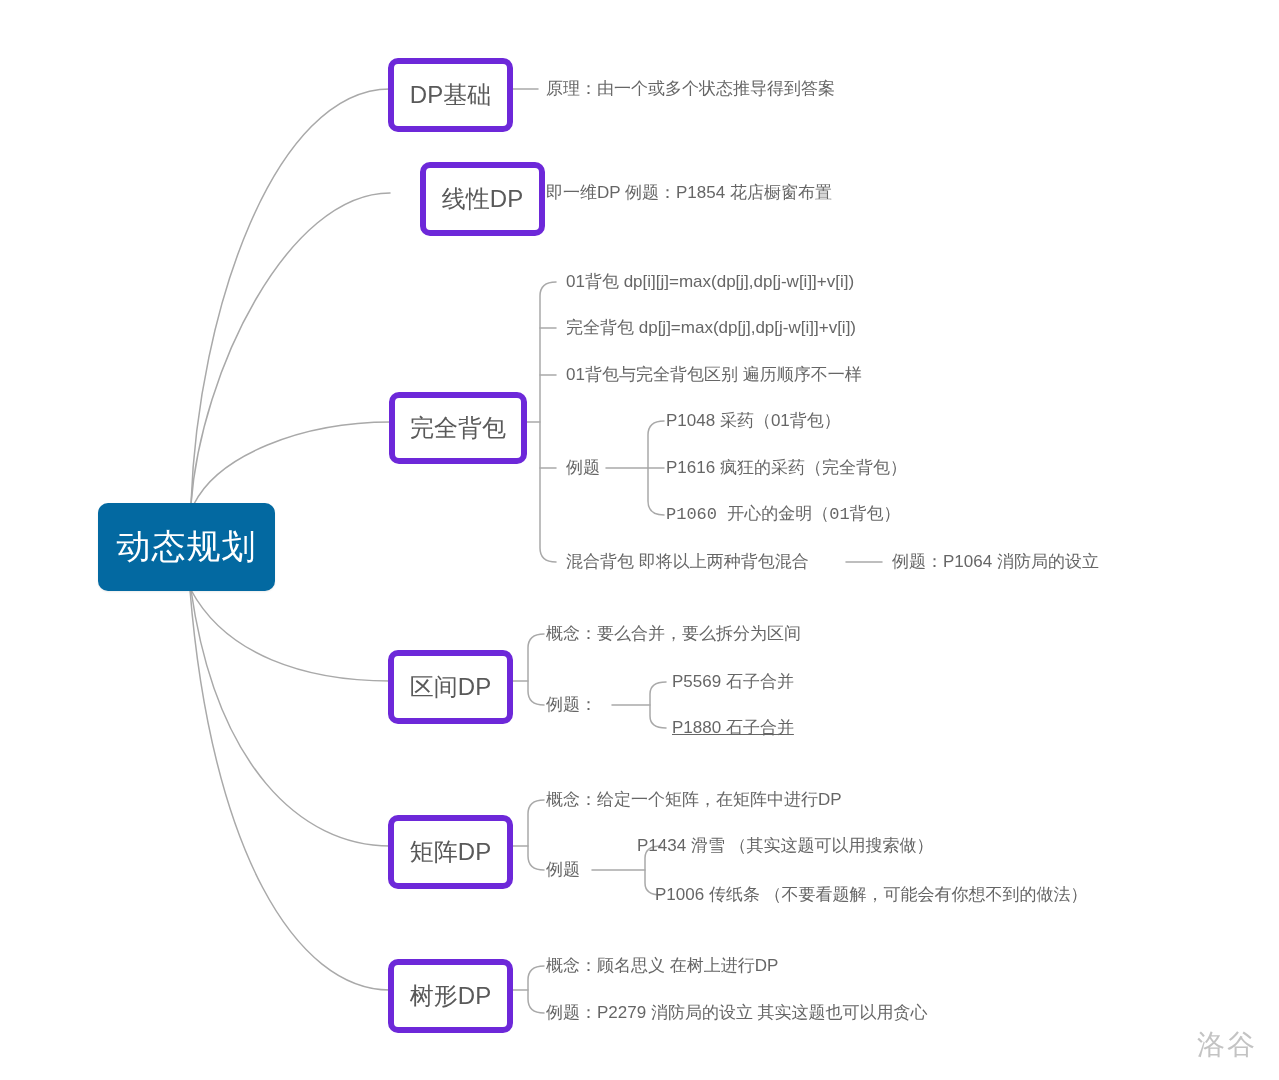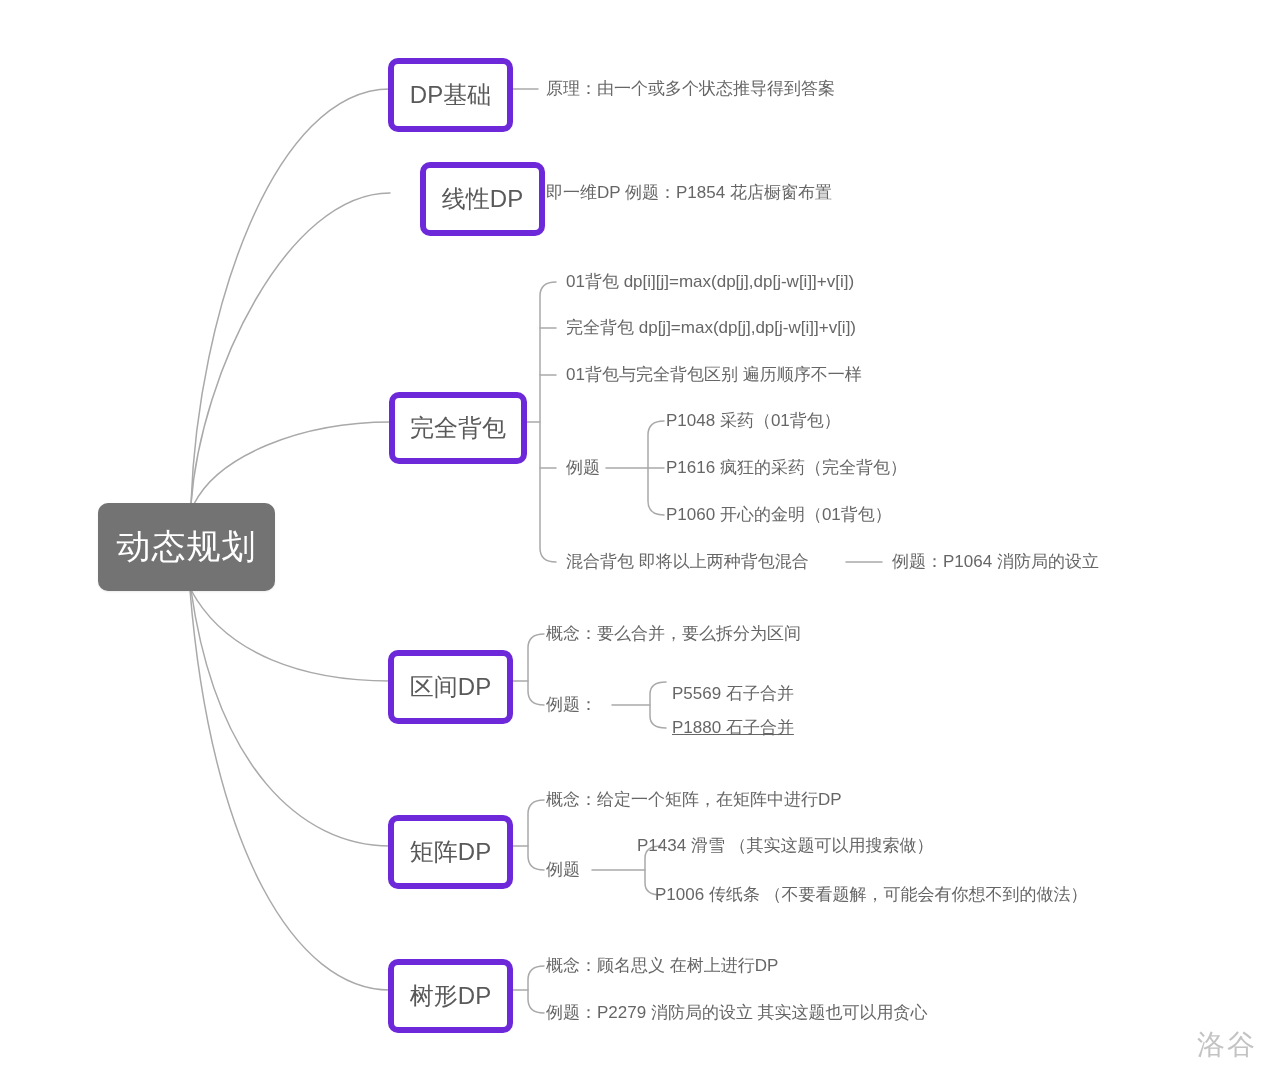--- a/index.html
+++ b/index.html
@@ -20,21 +20,21 @@
   svg.connectors path {
     fill: none;
     stroke: #a9a9a9;
     stroke-width: 1.5;
     stroke-linecap: round;
   }
   .root-topic {
     position: absolute;
     left: 98px; top: 503px;
     width: 177px; height: 88px;
-    background: #737373;
+    background: #0369a1;
     border-radius: 10px;
     display: flex; align-items: center; justify-content: center;
     color: #ffffff;
     font-size: 34px;
     letter-spacing: 1px;
     box-shadow: 0 1px 2px rgba(0,0,0,0.08);
     cursor: pointer;
   }
   .topic {
     position: absolute;
@@ -121,27 +121,27 @@
   <div class="leaf" style="left:546px; top:89px;">原理：由一个或多个状态推导得到答案</div>
 
   <div class="leaf" style="left:546px; top:193px;">即一维DP 例题：P1854 花店橱窗布置</div>
 
   <div class="leaf" style="left:566px; top:282px;">01背包 dp[i][j]=max(dp[j],dp[j-w[i]]+v[i])</div>
   <div class="leaf" style="left:566px; top:328px;">完全背包 dp[j]=max(dp[j],dp[j-w[i]]+v[i])</div>
   <div class="leaf" style="left:566px; top:375px;">01背包与完全背包区别 遍历顺序不一样</div>
   <div class="leaf" style="left:566px; top:468px;">例题</div>
   <div class="leaf" style="left:666px; top:421px;">P1048 采药（01背包）</div>
   <div class="leaf" style="left:666px; top:468px;">P1616 疯狂的采药（完全背包）</div>
-  <div class="leaf" style="left:666px; top:515px;">P1060 开心的金明（01背包）</div>
+  <div class="leaf" style="left:666px; top:515px;font-family:Liberation Mono, monospace;">P1060 开心的金明（01背包）</div>
   <div class="leaf" style="left:566px; top:562px;">混合背包 即将以上两种背包混合</div>
   <div class="leaf" style="left:892px; top:562px;">例题：P1064 消防局的设立</div>
 
   <div class="leaf" style="left:546px; top:634px;">概念：要么合并，要么拆分为区间</div>
   <div class="leaf" style="left:546px; top:705px;">例题：</div>
-  <div class="leaf" style="left:672px; top:682px;margin-top:12px;">P5569 石子合并</div>
+  <div class="leaf" style="left:672px; top:682px;">P5569 石子合并</div>
   <div class="leaf" style="left:672px; top:728px;text-decoration:underline;">P1880 石子合并</div>
 
   <div class="leaf" style="left:546px; top:800px;">概念：给定一个矩阵，在矩阵中进行DP</div>
   <div class="leaf" style="left:546px; top:870px;">例题</div>
   <div class="leaf" style="left:622px; top:846px;margin-left:15px;">P1434 滑雪 （其实这题可以用搜索做）</div>
   <div class="leaf" style="left:655px; top:895px;">P1006 传纸条 （不要看题解，可能会有你想不到的做法）</div>
 
   <div class="leaf" style="left:546px; top:966px;">概念：顾名思义 在树上进行DP</div>
   <div class="leaf" style="left:546px; top:1013px;">例题：P2279 消防局的设立 其实这题也可以用贪心</div>
 

